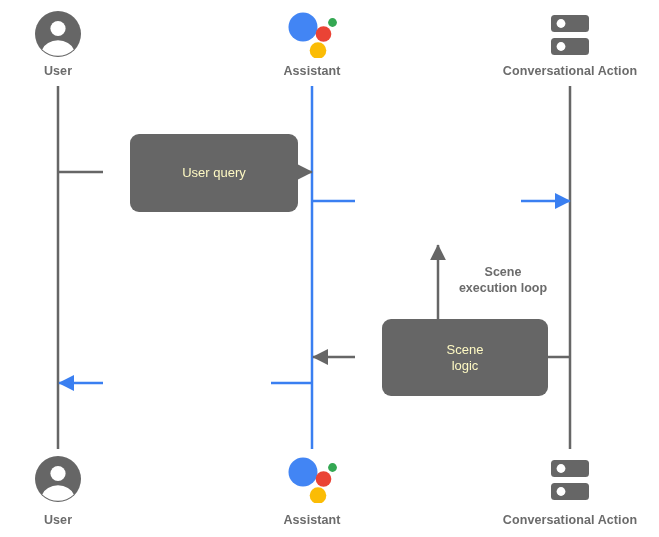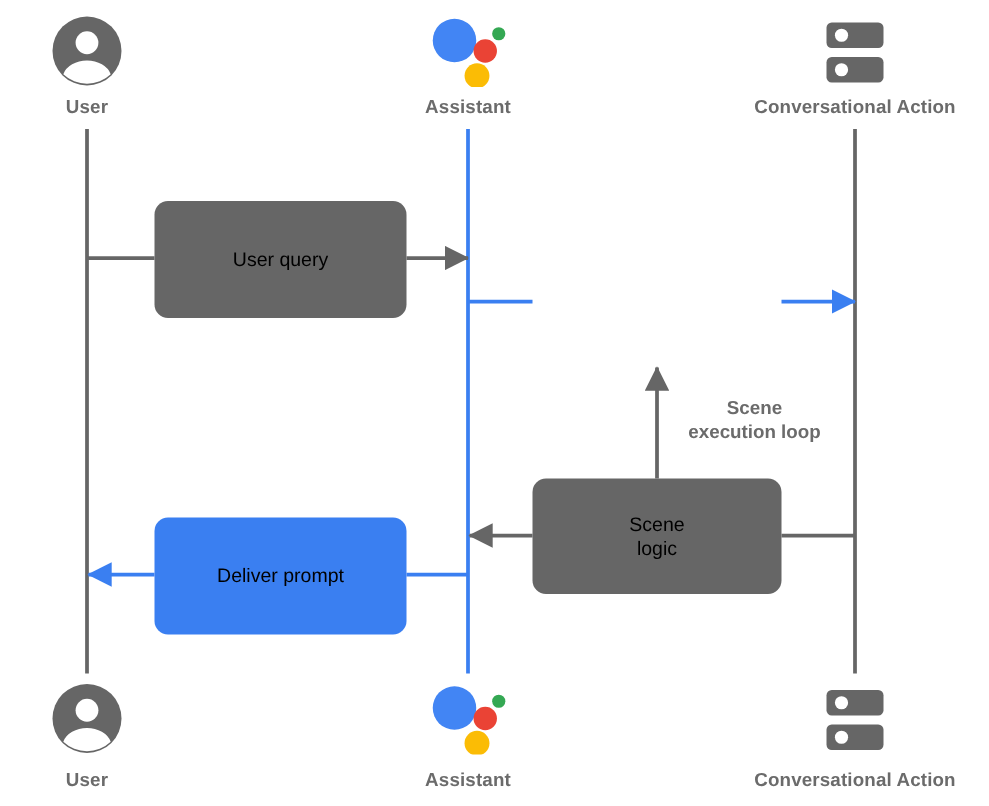--- a/index.html
+++ b/index.html
@@ -45,24 +45,25 @@
     white-space: nowrap;
     transform: translateX(-50%);
   }
   .node-box {
     position: absolute;
     display: flex;
     align-items: center;
     justify-content: center;
     text-align: center;
     border-radius: 9px;
-    color: #000000;
+    color: #fef9c3;
     font-size: 13px;
     line-height: 16px;
     box-sizing: border-box;
+    margin-left: 27px;
   }
   .node-gray { background: #666666; }
   .node-blue { background: #3a7ff1; }
   .icon-wrap {
     position: absolute;
     transform: translateX(-50%);
   }
 </style>
 </head>
 <body>
@@ -130,23 +131,20 @@
 
   <div class="node-box node-gray" style="left:103px; top:134px; width:168px; height:78px;">
     <span>User query</span>
   </div>
 
 
   <div class="node-box node-gray" style="left:355px; top:319px; width:166px; height:77px;">
     <span>Scene<br>logic</span>
   </div>
 
-  <div class="node-box node-blue" style="left:103px; top:345px; width:168px; height:78px;">
-    <span>Deliver prompt</span>
-  </div>
 
   <div class="loop-label" style="left:503px; top:264px;">Scene<br>execution loop</div>
 
   <div class="icon-wrap" style="left:58px; top:455px;">
     <svg width="48" height="48" viewBox="0 0 48 48" xmlns="http://www.w3.org/2000/svg">
       <circle cx="24" cy="24" r="23" fill="#666666"></circle>
       <circle cx="24" cy="18.5" r="7.6" fill="#ffffff"></circle>
       <path d="M 8.2 39.5 a 16.4 12.5 0 0 1 31.6 0 a 23 23 0 0 1 -31.6 0 z" fill="#ffffff"></path>
     </svg>
   </div>

